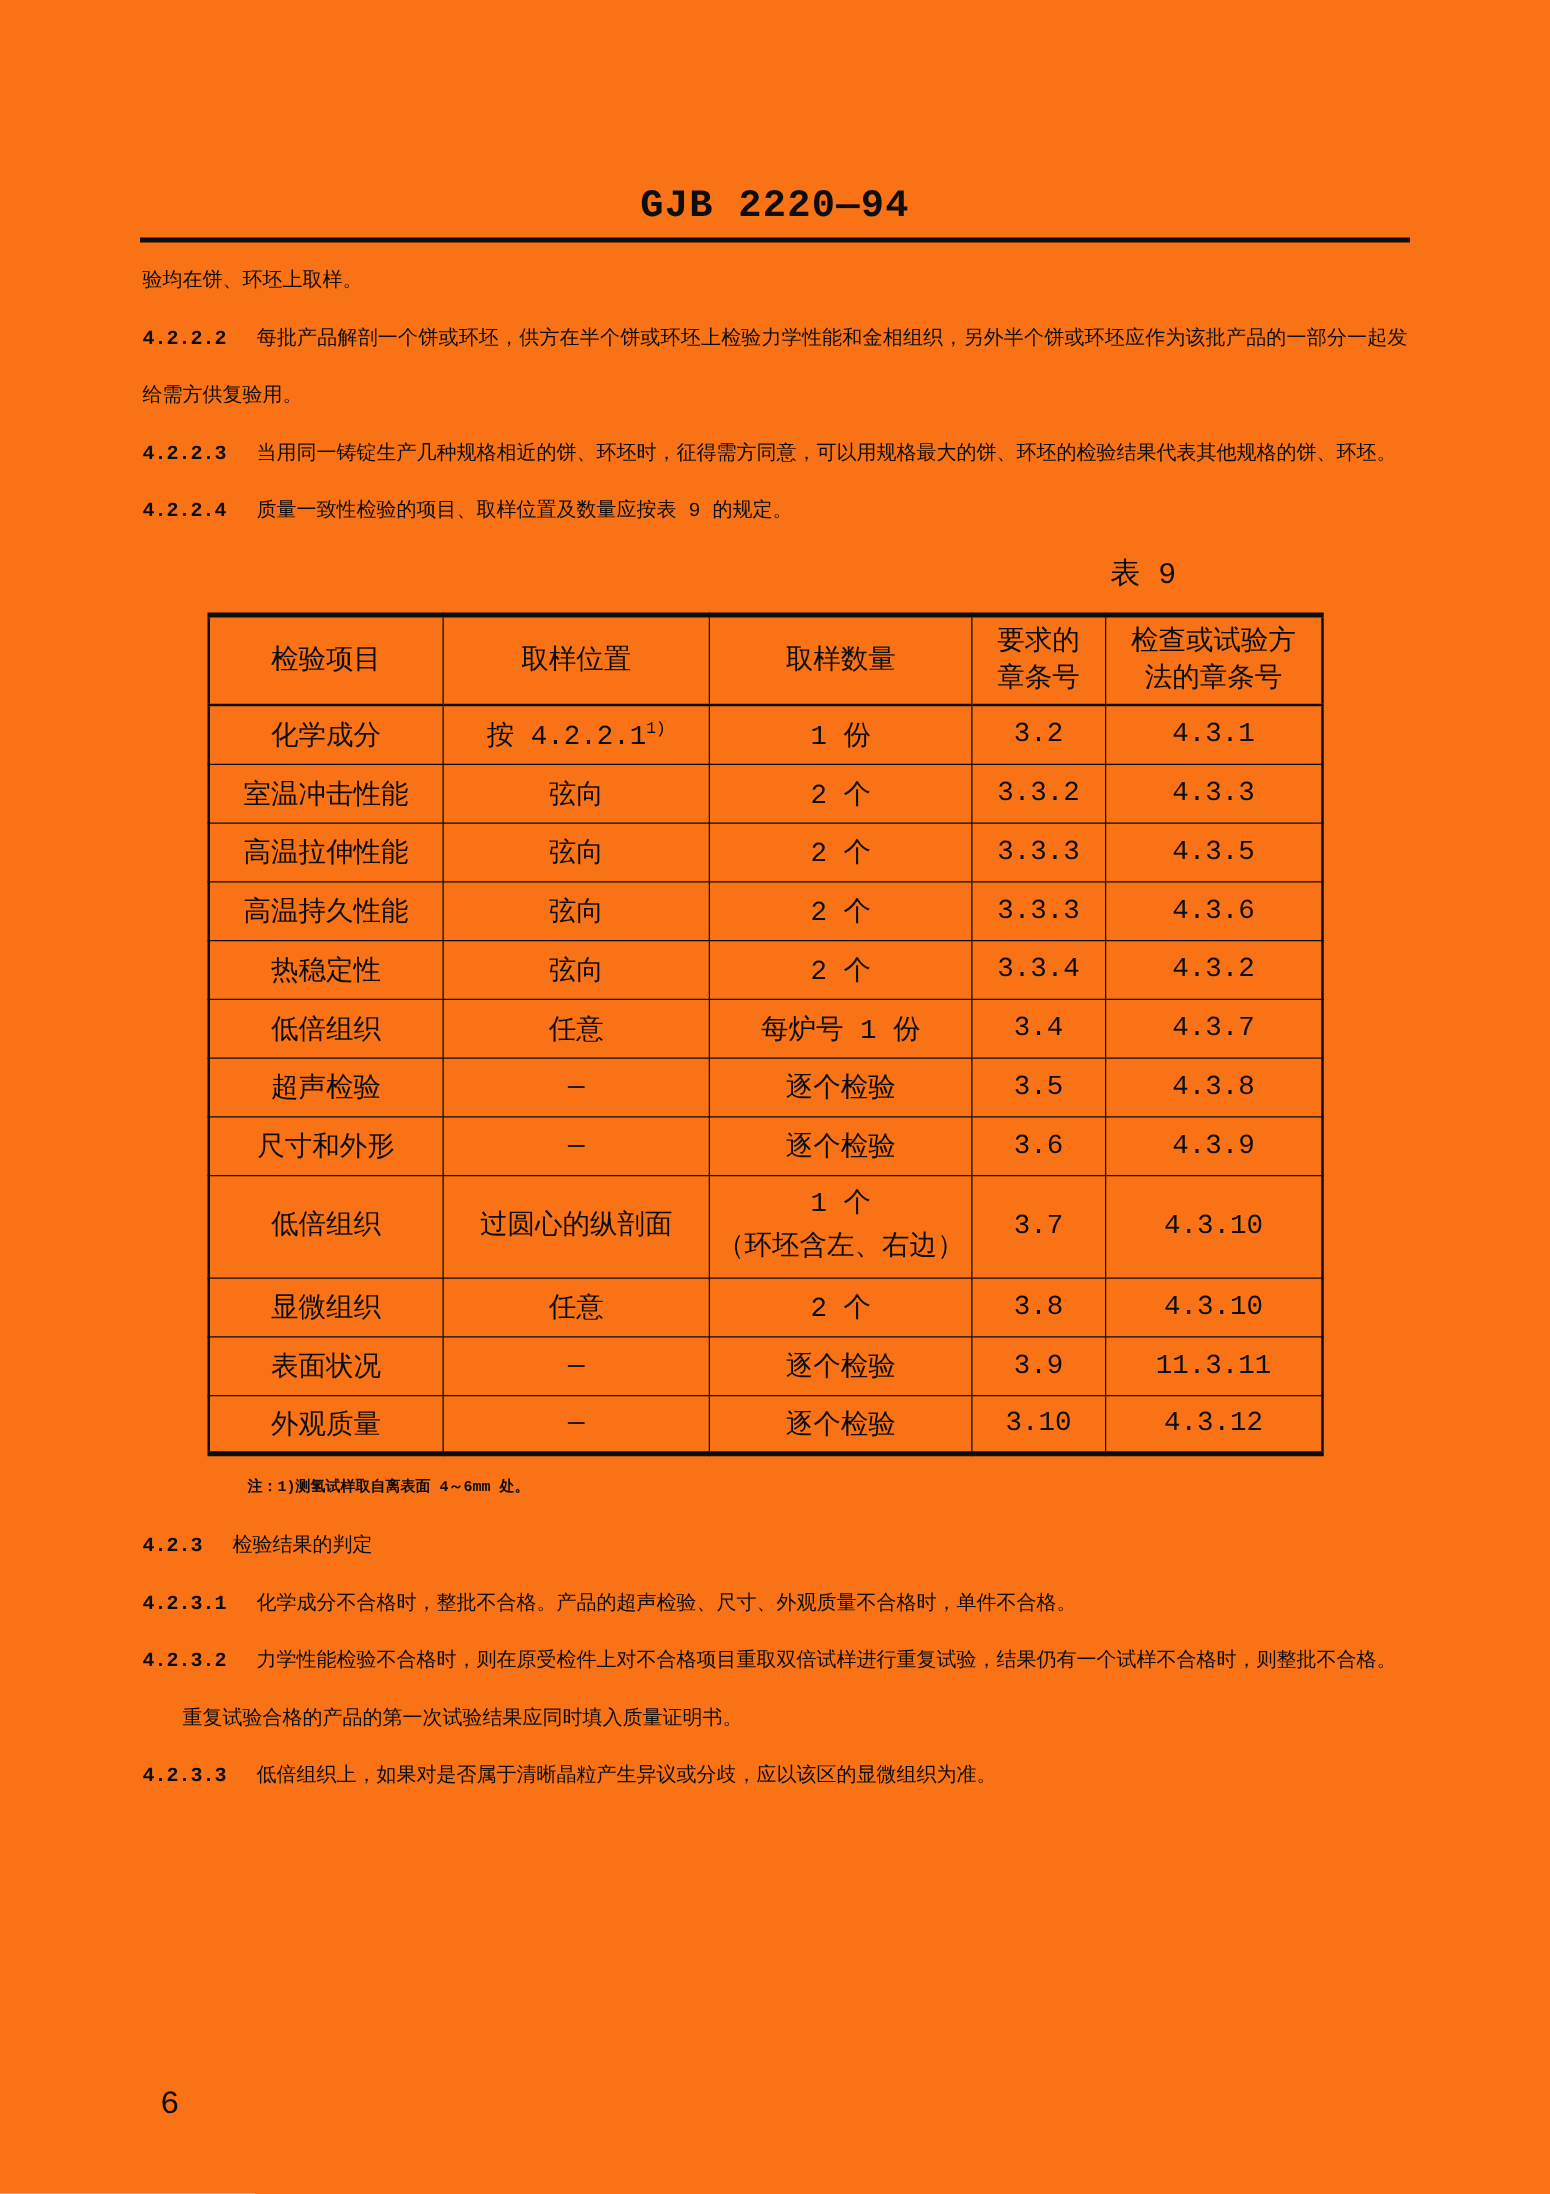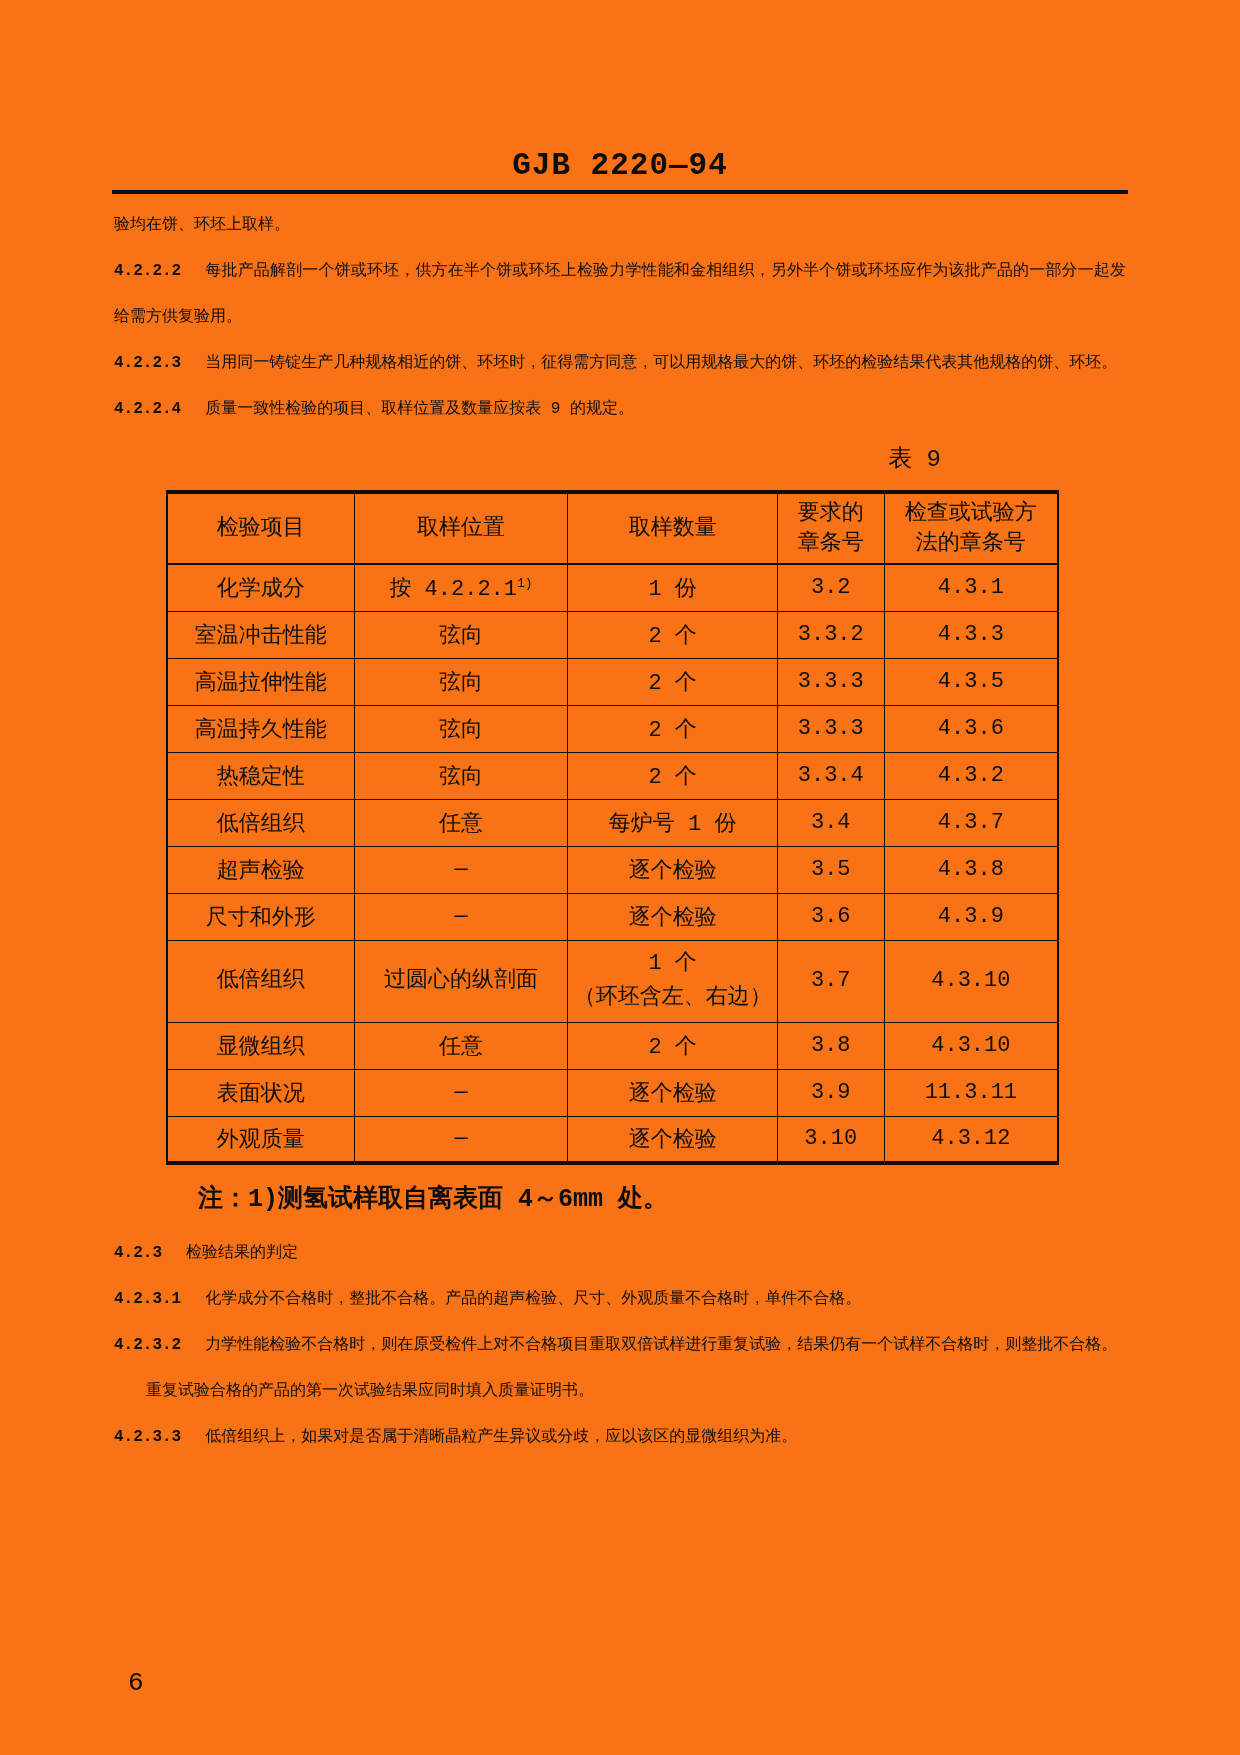--- a/index.html
+++ b/index.html
@@ -64,21 +64,21 @@
   table.t9 tbody td { height:47px; }
   table.t9 tbody tr.tall td { height:82px; line-height:34px; }
   .c1 { width:21%; }
   .c2 { width:24%; }
   .c3 { width:23.5%; }
   .c4 { width:12%; }
   .c5 { width:19.5%; }
   sup.fn { font-size:13px; vertical-align:super; line-height:0; }
   .footnote {
     margin:16px 0 0 84px;
-    font-size:25px;
+    font-size:12px;
     font-weight:bold;
   }
   .after-table { margin-top:16px; }
   .page-number {
     position:absolute;
     left:128px; top:1668px;
     font-size:26px;
   }
 </style>
 </head>

